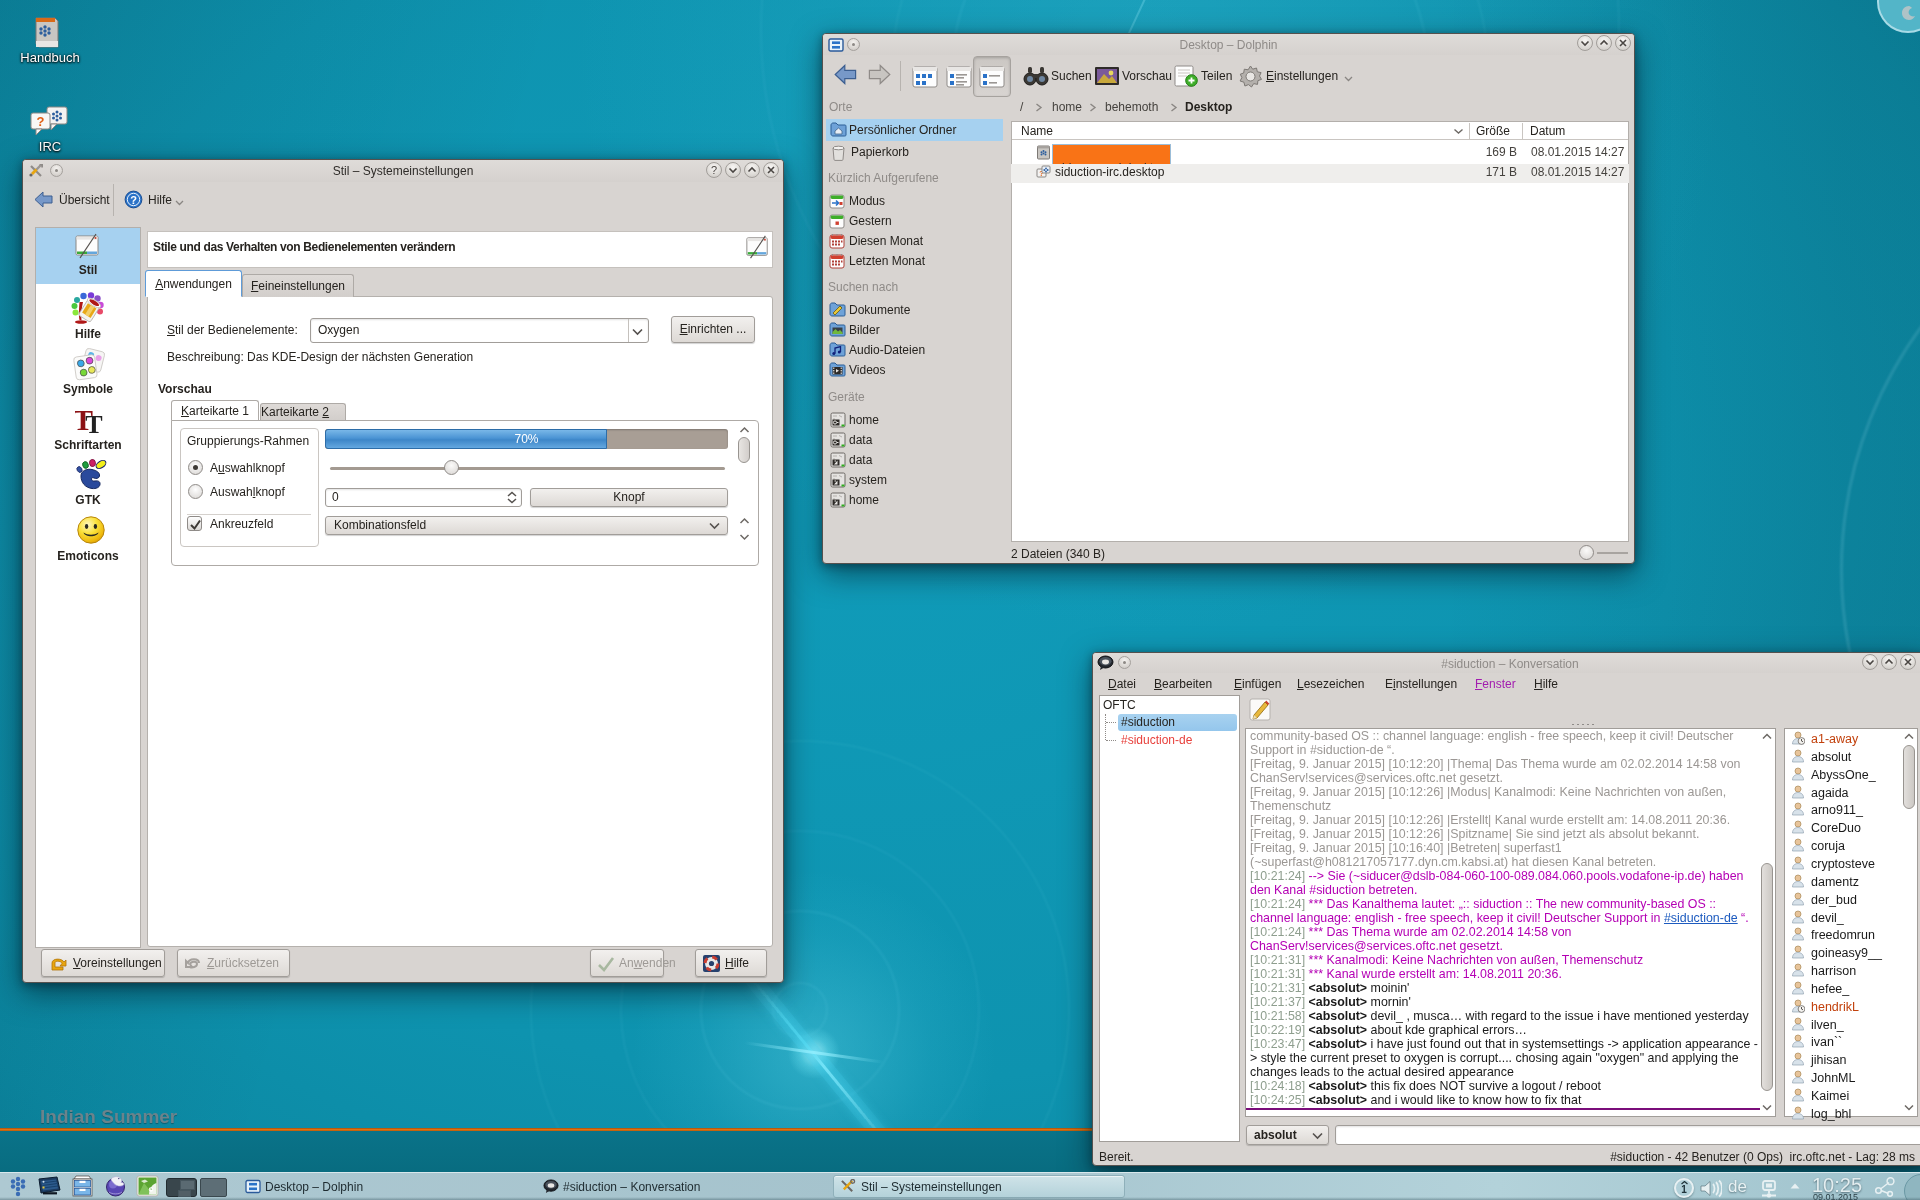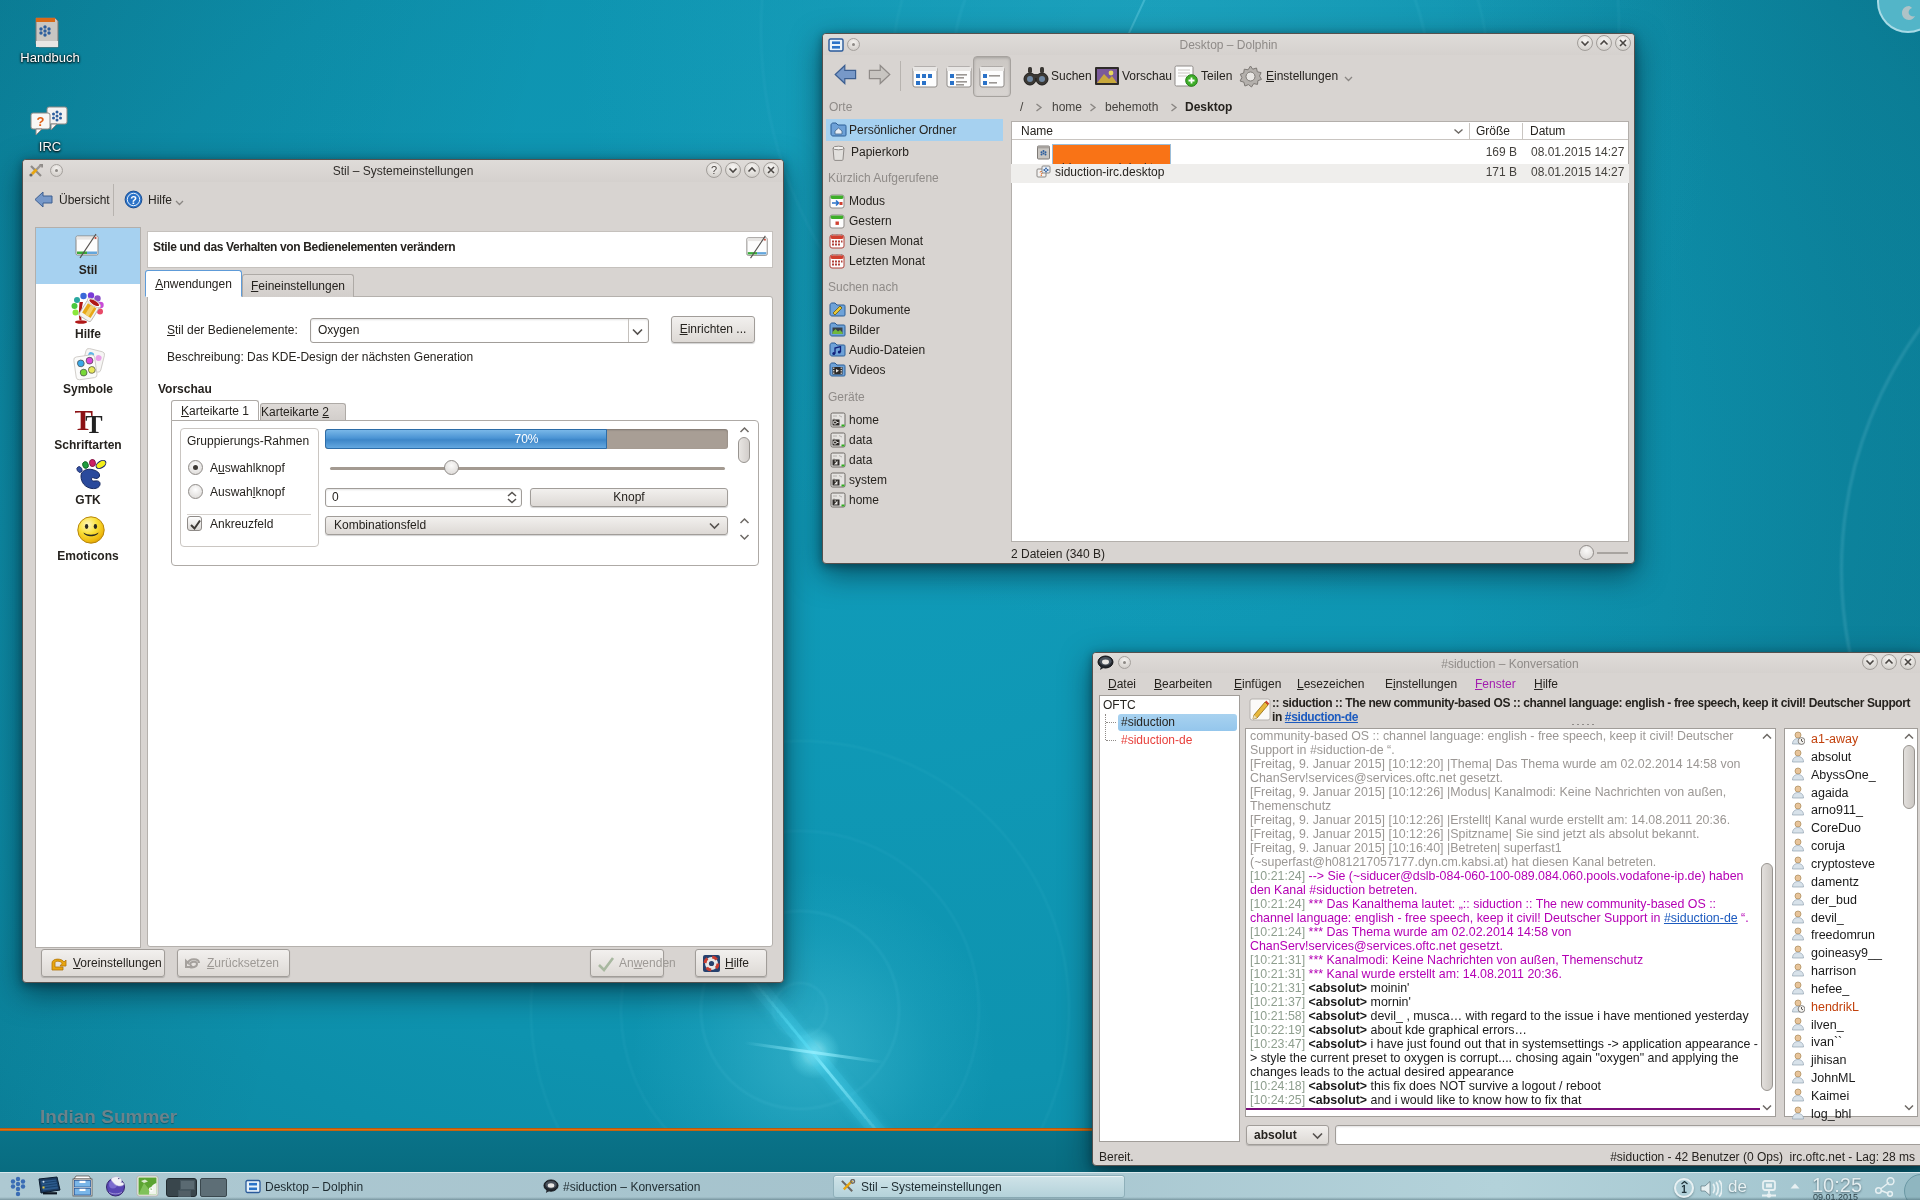--- a/index.html
+++ b/index.html
@@ -707,21 +707,20 @@
  <div class="abs" style="left:28px;top:62px;font-size:12px;color:#26231f;">#siduction</div>
  <div class="abs" style="left:28px;top:80px;font-size:12px;color:#e8413c;">#siduction-de</div>
 
  <svg class="abs" style="left:155px;top:43px" width="24" height="26" viewBox="0 0 24 26">
   <rect x="2" y="3" width="20" height="21" rx="2" fill="#fbfaf9" stroke="#b5b1ad"></rect>
   <path d="M6 19 L17 6 L20 9 L9 22 L5 23 Z" fill="#e8b83c" stroke="#8f6a10" stroke-width=".8"></path>
   <path d="M17 6 L20 9" stroke="#8f6a10"></path>
       <path d="M18.2 4.6 L21.4 7.8 L20 9 L17 6 Z" fill="#d04030"></path>
   <path d="M6 19 L5 23 L9 22 Z" fill="#e8ddba"></path>
  </svg>
- <div class="abs" style="left:179px;top:44px;font-size:12px;font-weight:bold;color:#26231f;line-height:13.5px;letter-spacing:-0.38px;white-space:nowrap;">:: siduction :: The new community-based OS :: channel language: english - free speech, keep it civil! Deutscher Support<br>in <span style="color:#1d5bbf;text-decoration:underline;">#siduction-de</span></div>
  <div class="abs" style="left:477px;top:70px;width:26px;height:3px;background:radial-gradient(circle 1.5px at 3px 1.5px,#8f8b88 40%,transparent 41%) 0 0/5px 3px repeat-x;"></div>
 
  <div class="abs" style="left:152px;top:75px;width:531px;height:389px;background:#fff;border:1px solid #a19d99;"></div>
  <div id="chat" class="abs" style="left:157px;top:76px;width:512px;font-size:12.4px;line-height:14px;color:#9b9794;white-space:nowrap;">
 <div>community-based OS :: channel language: english - free speech, keep it civil! Deutscher</div>
 <div>Support in #siduction-de “.</div>
 <div>[Freitag, 9. Januar 2015] [10:12:20] |Thema| Das Thema wurde am 02.02.2014 14:58 von</div>
 <div>ChanServ!services@services.oftc.net gesetzt.</div>
 <div>[Freitag, 9. Januar 2015] [10:12:26] |Modus| Kanalmodi: Keine Nachrichten von außen,</div>
 <div>Themenschutz</div>

